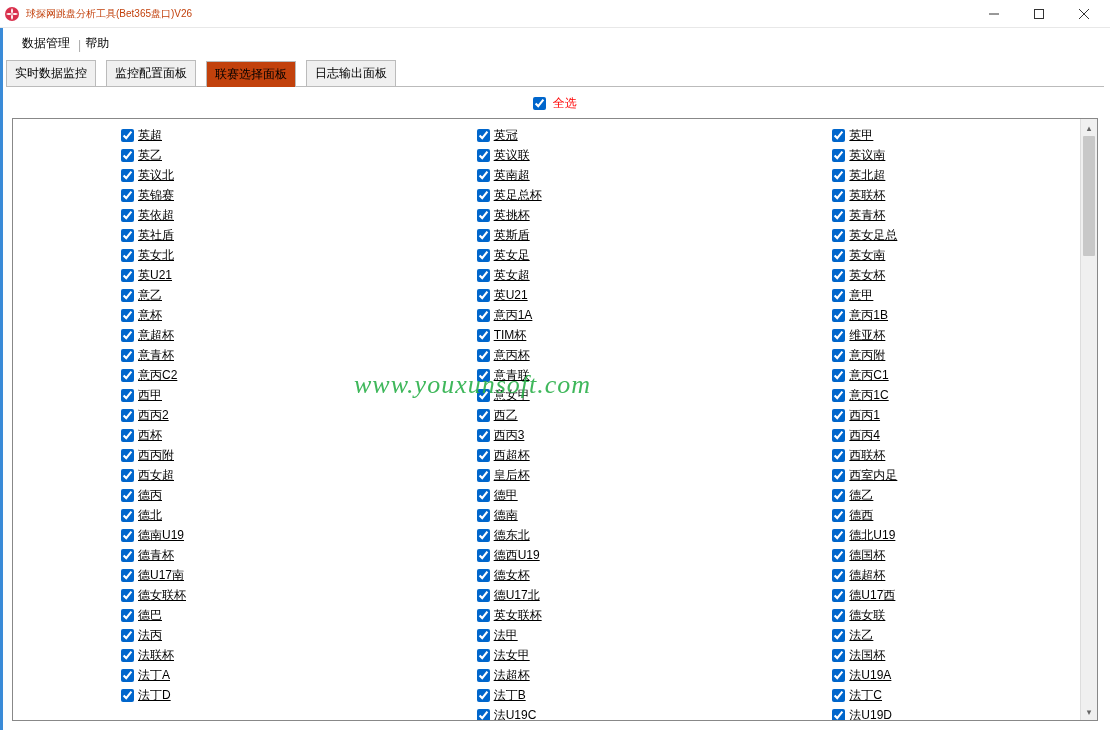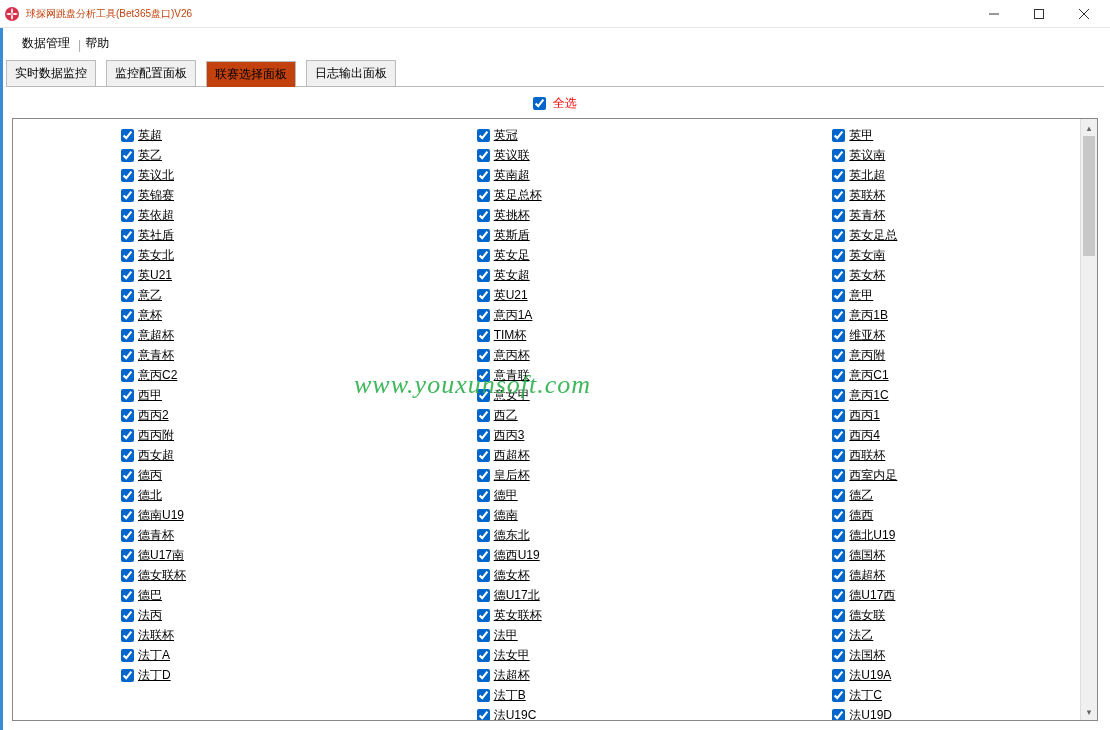--- a/index.html
+++ b/index.html
@@ -140,20 +140,24 @@
             <div class="item">
               <input type="checkbox" checked="" style="">
               <span>西甲</span>
             </div>
             <div class="item">
               <input type="checkbox" checked="" style="">
               <span>西丙2</span>
             </div>
             <div class="item">
               <input type="checkbox" checked="" style="">
+              <span>西杯</span>
+            </div>
+            <div class="item">
+              <input type="checkbox" checked="" style="">
               <span>西丙附</span>
             </div>
             <div class="item">
               <input type="checkbox" checked="" style="">
               <span>西女超</span>
             </div>
             <div class="item">
               <input type="checkbox" checked="" style="">
               <span>德丙</span>
             </div>

